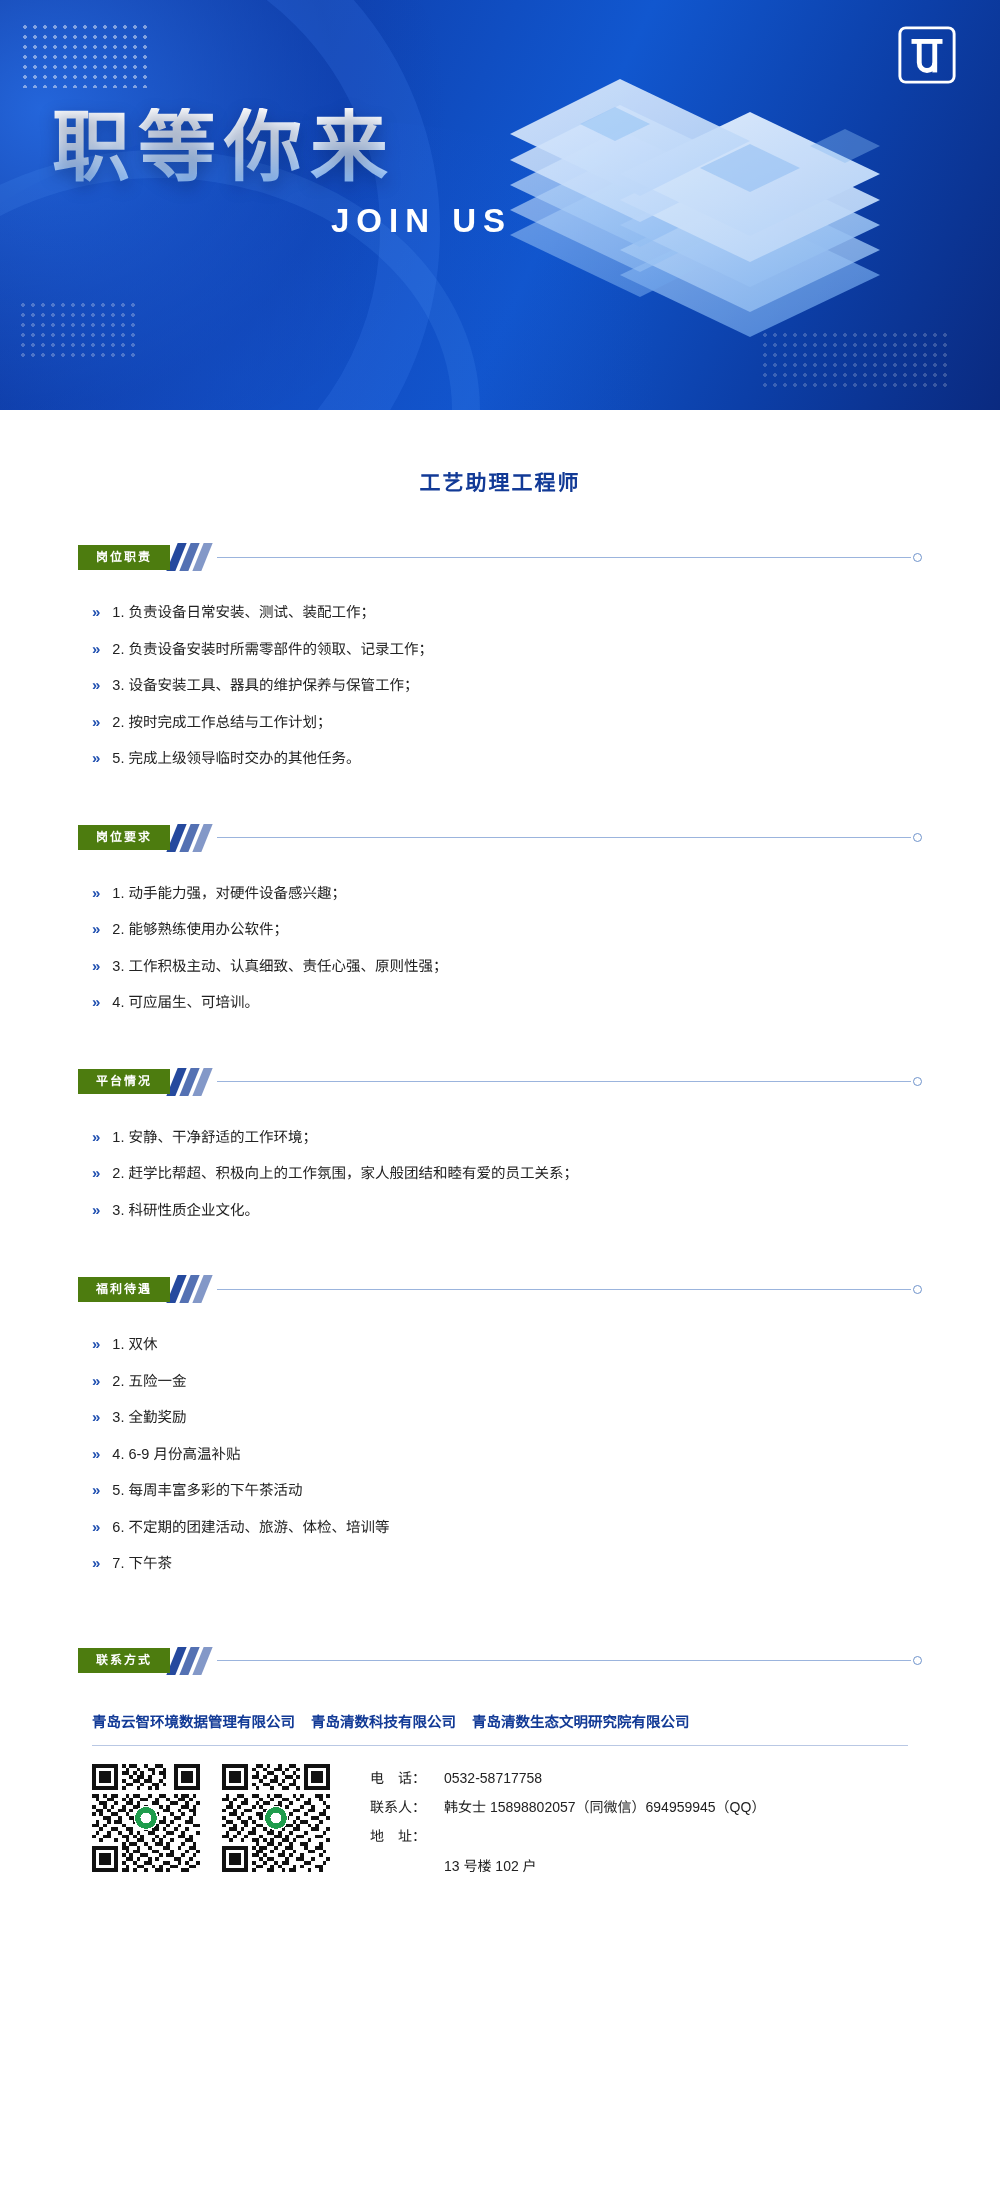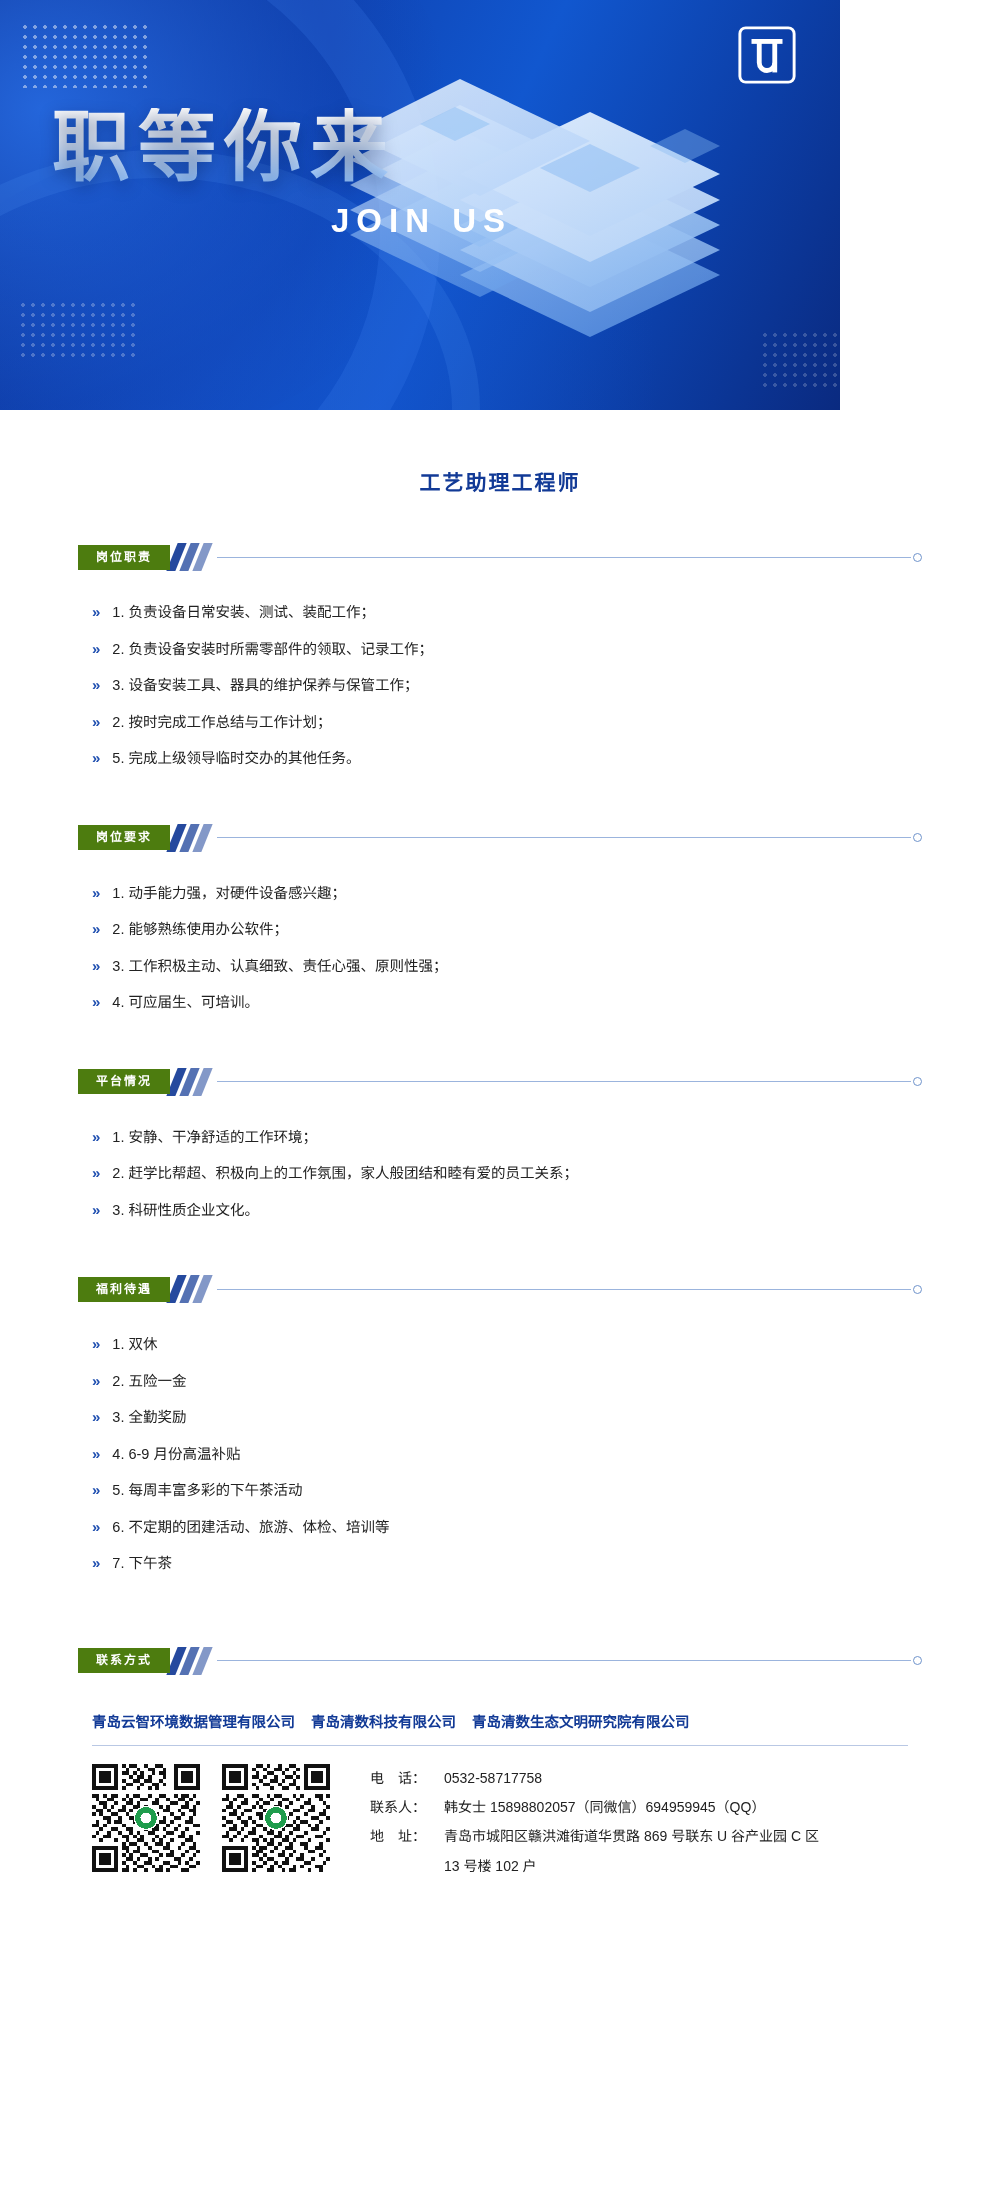--- a/index.html
+++ b/index.html
@@ -19,21 +19,21 @@
     width: 1000px;
     min-height: 2210px;
     margin: 0 auto;
     background: #ffffff;
     overflow: hidden;
   }
 
   
   .hero {
     position: relative;
-    width: 840px;
+    width: 1000px;
     height: 410px;
     background: linear-gradient(115deg, #0b2f8f 0%, #0f45b5 32%, #1157cf 55%, #0c3fa8 78%, #0a2a80 100%);
     overflow: hidden;
   }
   .hero-swoosh-a {
     position: absolute;
     width: 760px;
     height: 620px;
     left: -300px;
     top: -170px;
@@ -926,21 +926,20 @@
           <div class="row">
             <span class="lbl">电　话：</span>
             <span class="val">0532-58717758</span>
           </div>
           <div class="row">
             <span class="lbl">联系人：</span>
             <span class="val">韩女士 15898802057（同微信）694959945（QQ）</span>
           </div>
           <div class="row">
             <span class="lbl">地　址：</span>
-            <span class="val">青岛市城阳区赣洪滩街道华贯路 869 号联东 U 谷产业园 C 区</span>
           </div>
           <div class="addr-second">13 号楼 102 户</div>
         </div>
       </div>
     </div>
 
   </div>
 </div>
 
 </body></html>

